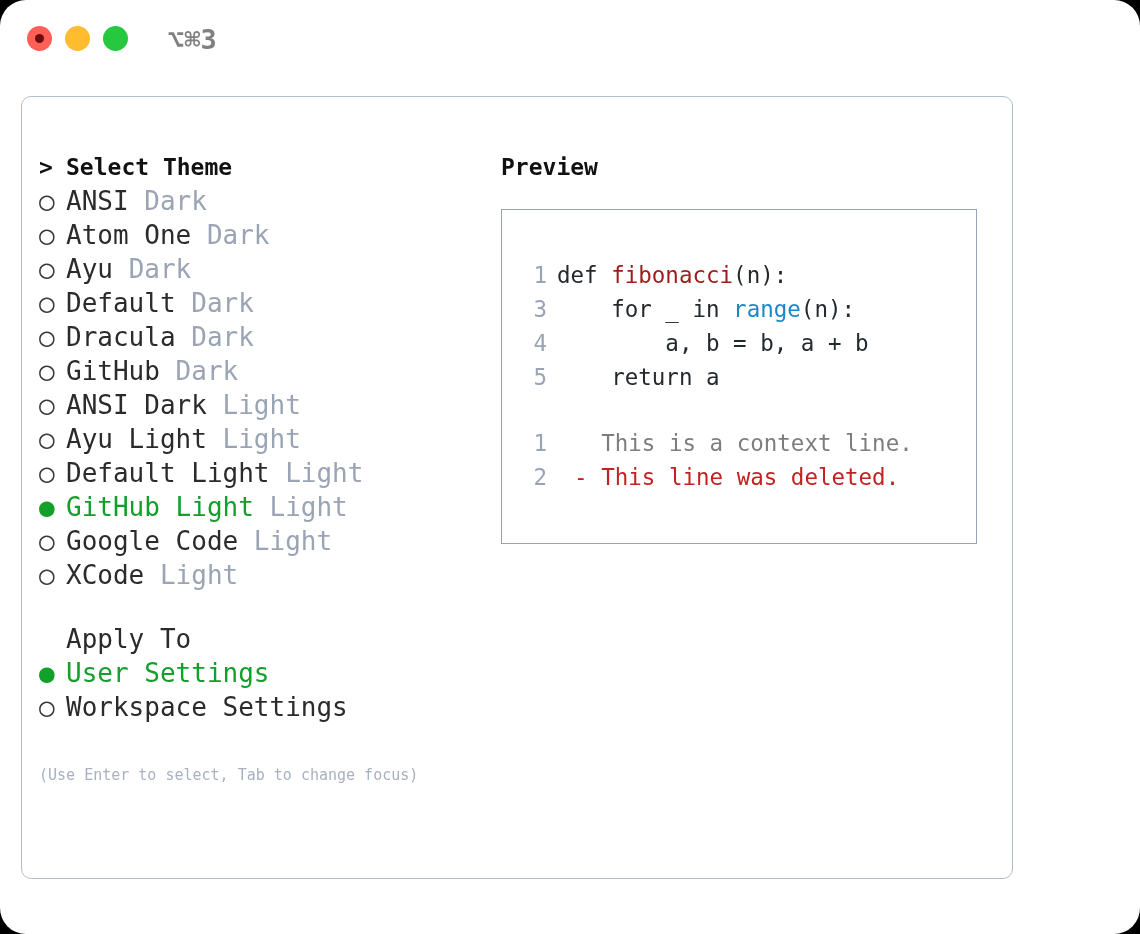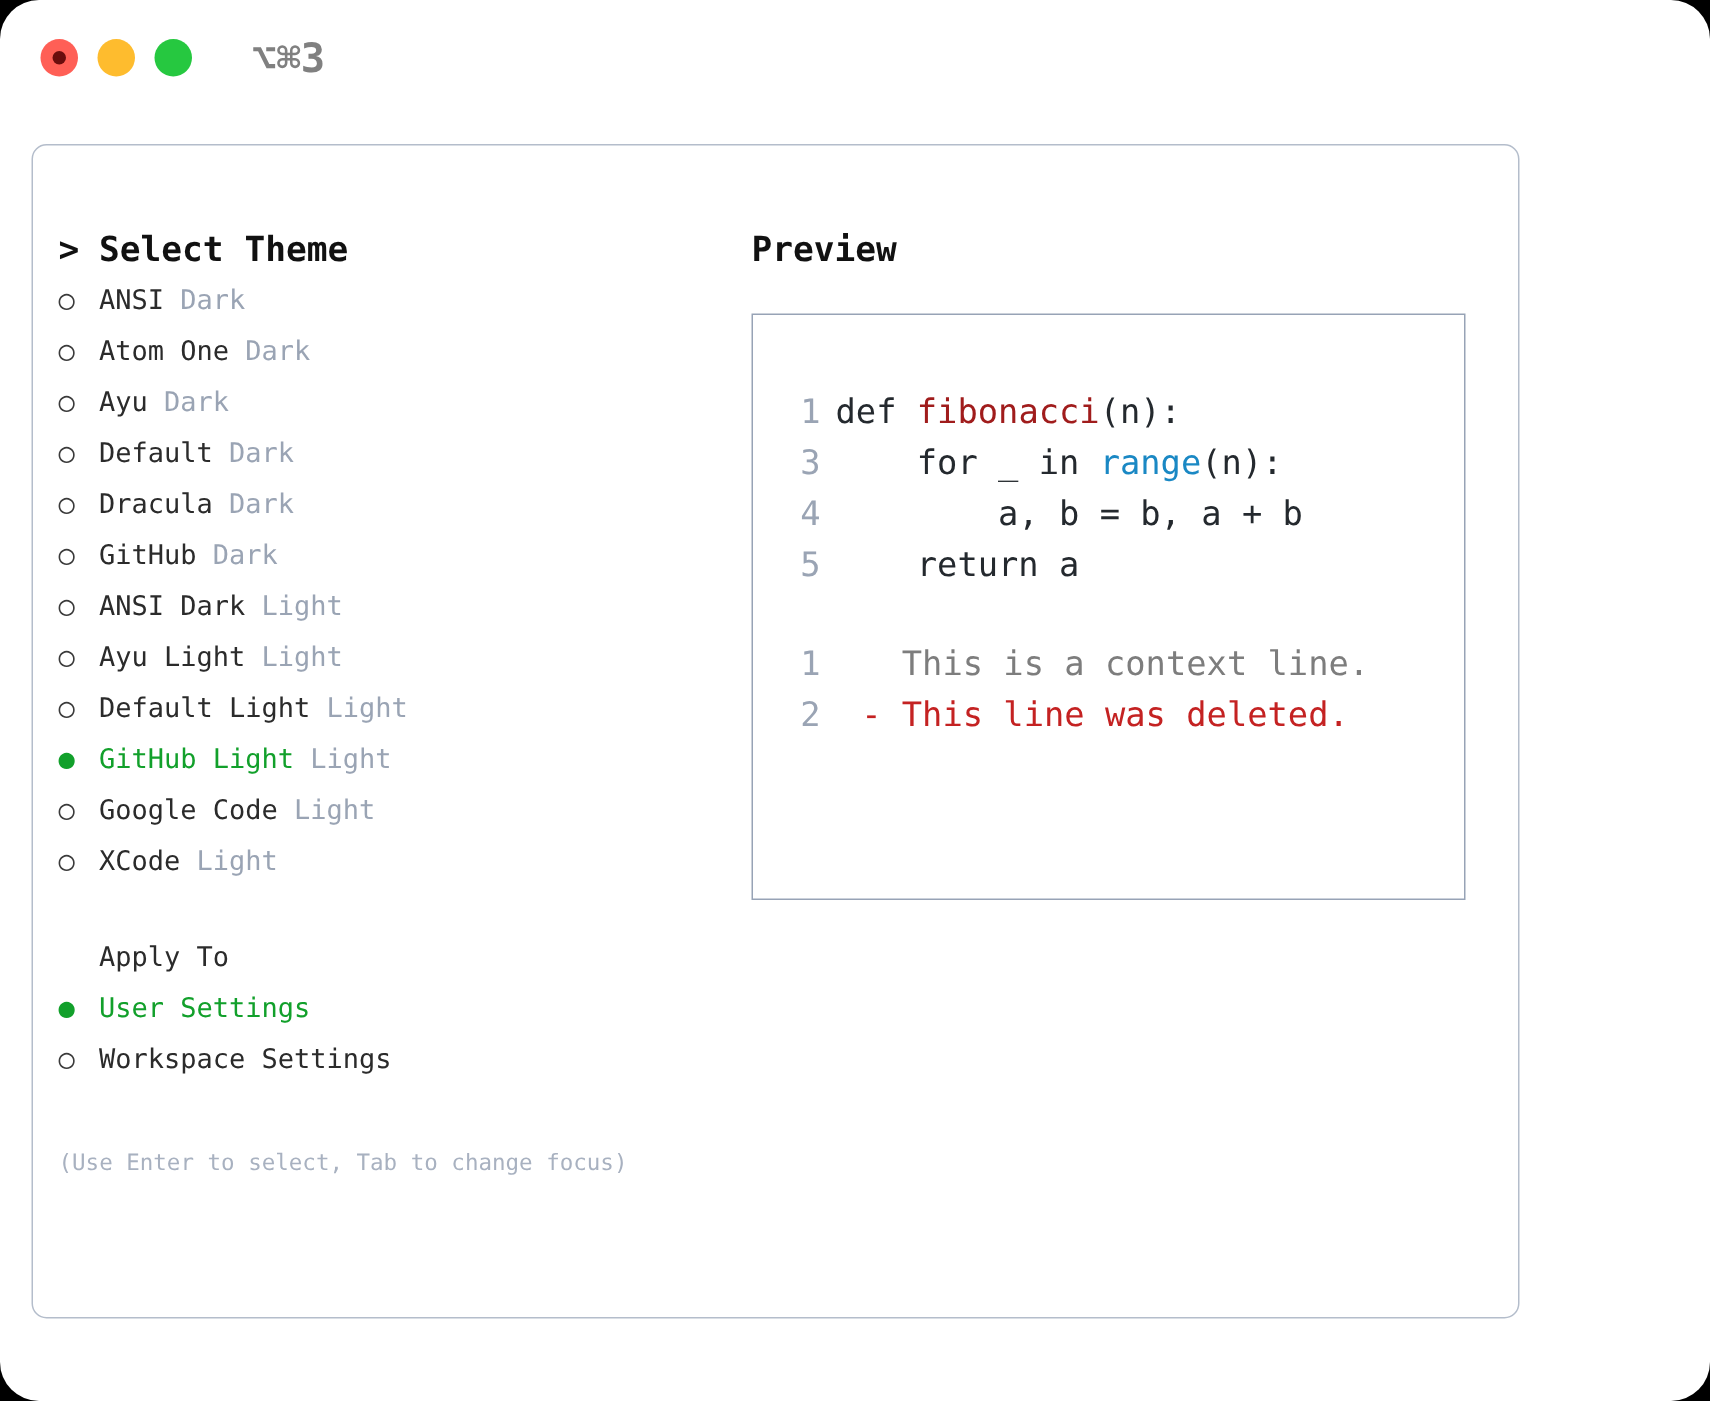--- a/index.html
+++ b/index.html
@@ -89,21 +89,21 @@
     position: absolute;
     left: 17px;
     top: 53px;
     width: 440px;
   }
 
   .row {
     height: 34px;
     line-height: 34px;
     white-space: pre;
-    font-size: 18px;
+    font-size: 26px;
     color: #2b2b2b;
   }
 
   .heading {
     font-weight: bold;
     color: #111111;
     font-size: 23px;
   }
 
   .marker {
@@ -142,21 +142,21 @@
   .preview-title {
     font-size: 23px;
     font-weight: bold;
     color: #111111;
     line-height: 34px;
     white-space: pre;
   }
   .preview-box {
     margin-top: 25px;
     width: 476px;
-    height: 391px;
+    height: 335px;
     border: 1.6px solid #97a3b6;
     box-sizing: border-box;
     background: #ffffff;
     padding: 48px 0 0 0;
   }
   .code-line {
     font-size: 22.5px;
     line-height: 34px;
     white-space: pre;
     color: #24292e;

